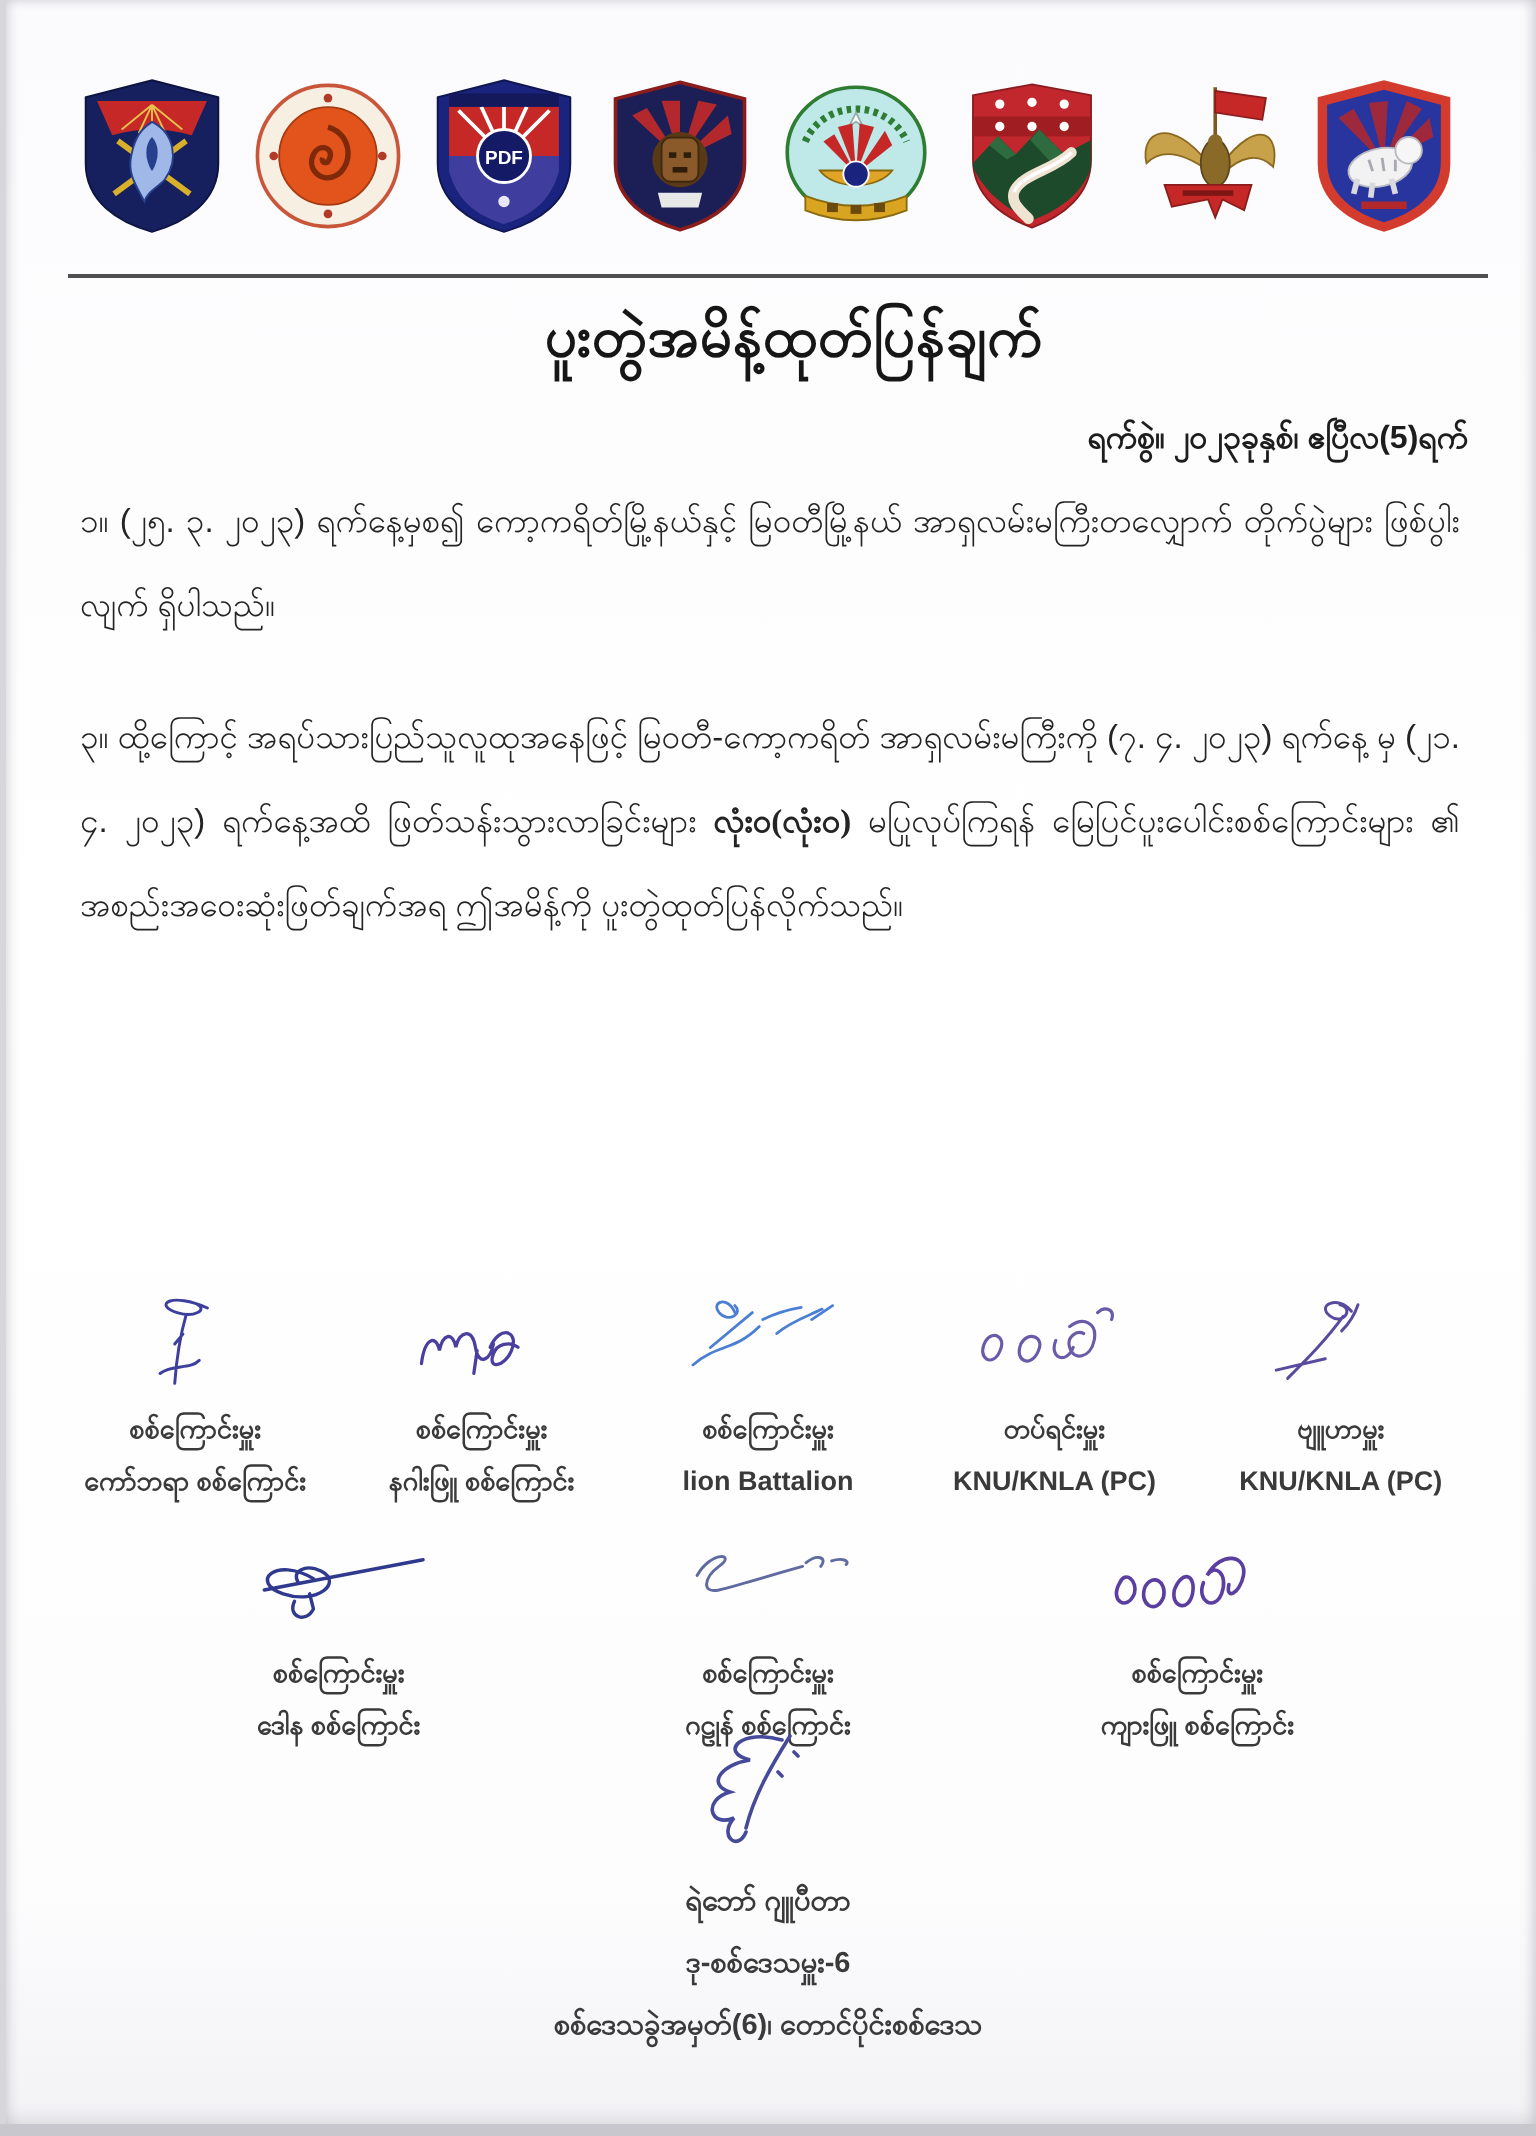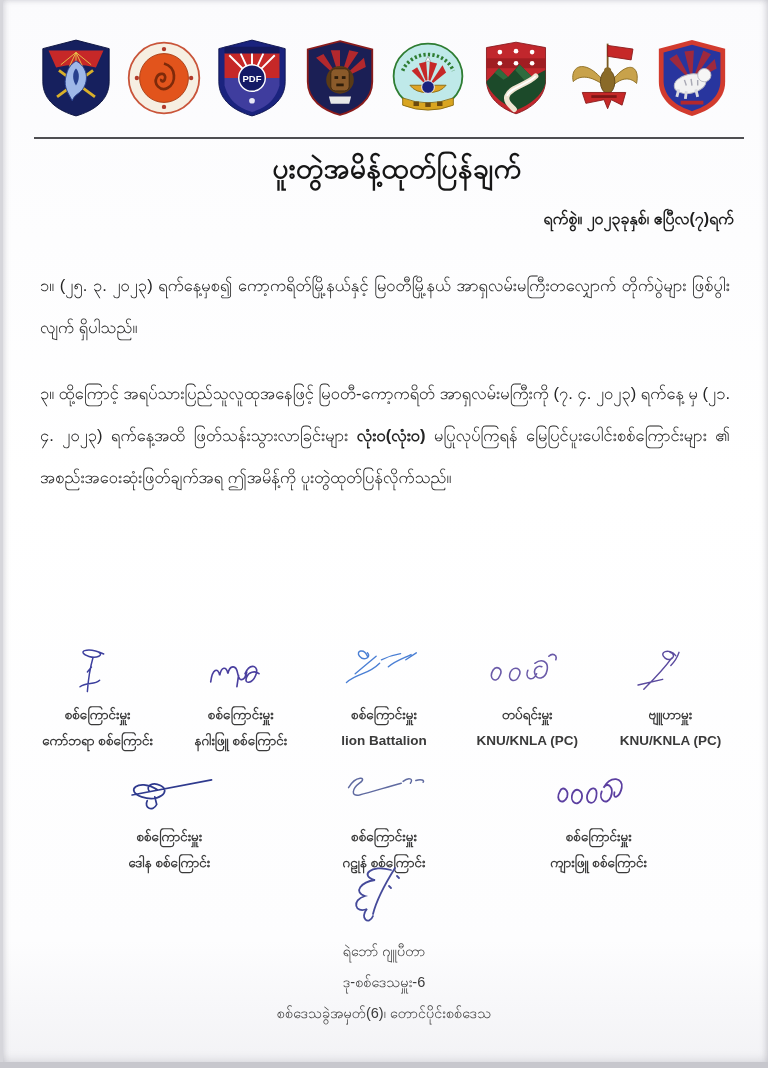--- a/index.html
+++ b/index.html
@@ -32,38 +32,38 @@
     position:absolute;top:150px;left:0;width:100%;
     text-align:center;font-size:28px;font-weight:bold;color:#161616;
     letter-spacing:.5px;
     margin-left:13px;
   }
   .date-line{
     position:absolute;top:208px;right:34px;
     font-size:16px;font-weight:bold;color:#1d1d1d;
   }
 
-  .body-text{position:absolute;top:264px;left:40px;right:38px;}
+  .body-text{position:absolute;top:240px;left:40px;right:38px;}
   .body-text p{
     margin:0 0 24px 0;
     font-size:16.5px;line-height:2.55;
     text-align:justify;color:#242424;
   }
-  .body-text .b{font-weight:bold;}
+  .body-text .b{font-weight:bold;font-family:Liberation Serif, serif;}
 
   .sig-row{position:absolute;display:flex;}
   .sig-row-1{top:642px;left:26px;right:26px;}
   .sig-row-2{top:764px;left:62px;right:62px;}
   .sig-block{flex:1;display:flex;flex-direction:column;align-items:center;}
   .sig-img{height:60px;display:flex;align-items:flex-end;justify-content:center;}
   .sig-label{font-size:13.5px;font-weight:bold;color:#3a3a3a;line-height:1.95;text-align:right;white-space:nowrap;}
 
   .closing{position:absolute;top:860px;left:0;width:100%;display:flex;flex-direction:column;align-items:center;}
   .closing .sig-img{height:76px;}
-  .closing-line{font-size:14.5px;font-weight:normal;color:#3a3a3a;line-height:2.15;text-align:center;}
+  .closing-line{font-size:14.5px;font-weight:bold;color:#3a3a3a;line-height:2.15;text-align:center;}
 </style>
 </head>
 <body>
 
 <div class="paper">
 
   <div class="logos">
 
     <div class="logo" title="COBRA COLUMN">
       <svg width="72" height="82" viewBox="0 0 76 84">
@@ -189,21 +189,21 @@
         <path d="M30 44 L32 50 M37 43 L38 50 M44 44 L44 50" stroke="#a9a9b4" stroke-width="1.5"></path>
         <rect x="26" y="66" width="24" height="4" fill="#b3282d"></rect>
       </svg>
     </div>
 
   </div>
 
   <div class="rule"></div>
 
   <div class="title">ပူးတွဲအမိန့်ထုတ်ပြန်ချက်</div>
-  <div class="date-line">ရက်စွဲ။ ၂၀၂၃ခုနှစ်၊ ဧပြီလ(၇)ရက်</div>
+  <div class="date-line">ရက်စွဲ။ ၂၀၂၃ခုနှစ်၊ ဧပြီလ(5)ရက်</div>
 
   <div class="body-text">
     <p>၁။ (၂၅. ၃. ၂၀၂၃) ရက်နေ့မှစ၍ ကော့ကရိတ်မြို့နယ်နှင့် မြဝတီမြို့နယ် အာရှလမ်းမကြီးတလျှောက် တိုက်ပွဲများ ဖြစ်ပွါးလျက် ရှိပါသည်။</p>
     <p><span>၃။ ထို့ကြောင့် အရပ်သားပြည်သူလူထုအနေဖြင့် မြဝတီ-ကော့ကရိတ် အာရှလမ်းမကြီးကို (၇. ၄. ၂၀၂၃) ရက်နေ့ မှ (၂၁. ၄. ၂၀၂၃) ရက်နေ့အထိ ဖြတ်သန်းသွားလာခြင်းများ </span><span class="b">လုံးဝ(လုံးဝ)</span><span> မပြုလုပ်ကြရန် မြေပြင်ပူးပေါင်းစစ်ကြောင်းများ ၏ အစည်းအဝေးဆုံးဖြတ်ချက်အရ ဤအမိန့်ကို ပူးတွဲထုတ်ပြန်လိုက်သည်။</span></p>
   </div>
 
   <div class="sig-row sig-row-1">
 
     <div class="sig-block">
       <div class="sig-img">

